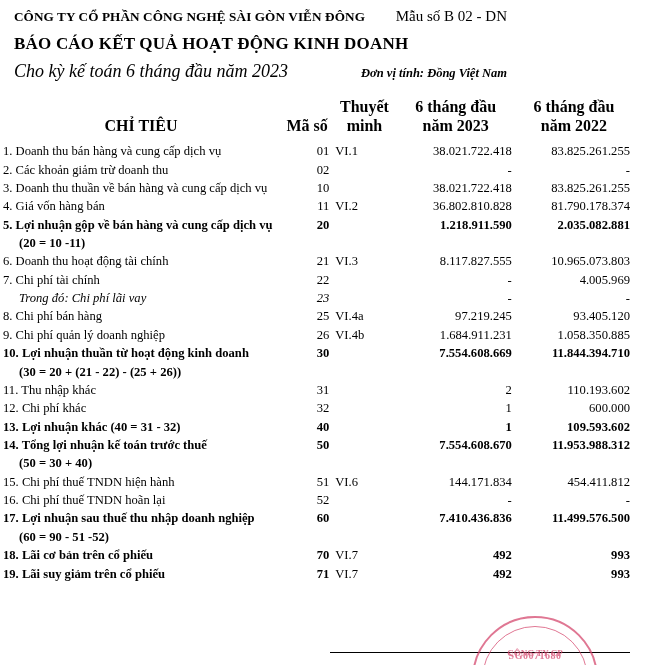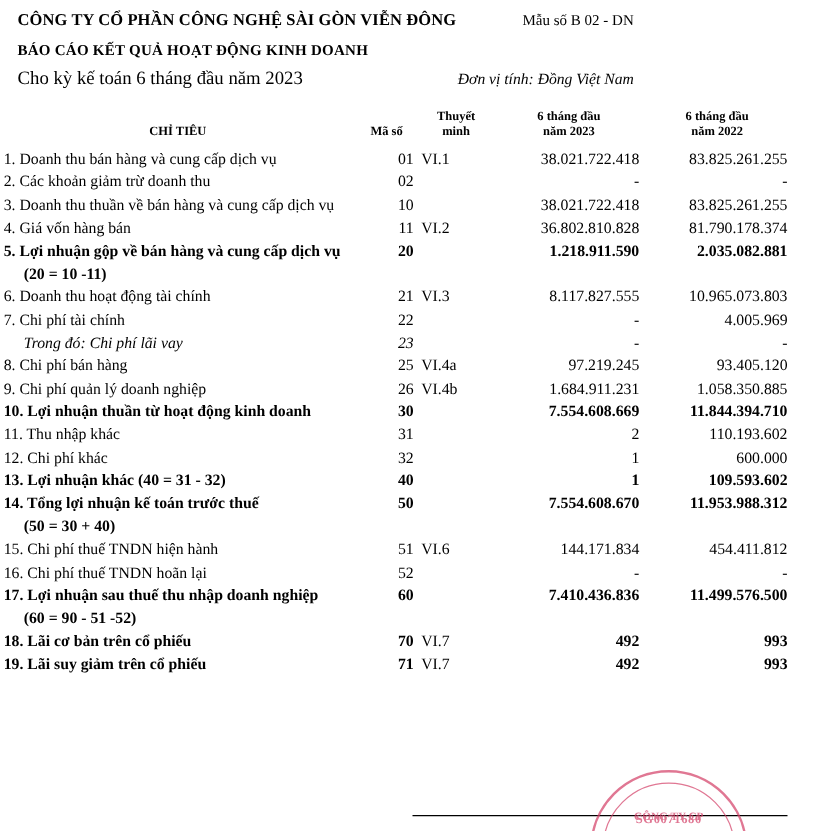--- a/index.html
+++ b/index.html
@@ -27,58 +27,59 @@
     align-items: baseline;
     justify-content: space-between;
     padding: 8px 14px 0 14px;
   }
   .company {
     font-size: 13.2px;
     font-weight: bold;
     letter-spacing: 0.1px;
   }
   .formcode {
-    font-size: 12px;
+    font-size: 15px;
     font-weight: normal;
     white-space: nowrap;
     padding-right: 4px;
   }
   .title {
-    font-size: 12px;
+    font-size: 17px;
     font-weight: bold;
     padding: 9px 14px 0 14px;
     letter-spacing: 0.2px;
   }
   .subrow {
     display: flex;
     align-items: baseline;
     justify-content: space-between;
     padding: 7px 14px 0 14px;
   }
   .period {
-    font-size: 15px;
+    font-size: 18px;
+    font-style: italic;
   }
   .currency {
     font-size: 12.5px;
     font-style: italic;
-    font-weight: normal;
+    font-weight: bold;
     padding-right: 4px;
   }
   table.fin {
     width: 633px;
     margin: 14px auto 0 auto;
     border-collapse: collapse;
     font-size: 12.6px;
   }
   table.fin th {
     font-weight: bold;
     text-align: center;
     vertical-align: bottom;
     padding: 2px 3px 7px 3px;
-    font-size: 10px;
+    font-size: 16px;
     line-height: 1.18;
   }
   table.fin td {
     padding: 1.5px 3px;
     vertical-align: baseline;
     line-height: 1.22;
   }
   .c-label { width: 300px; text-align: left; margin-left: 16px; }
   .c-code  { width: 48px;  text-align: right; }
   .c-note  { width: 60px;  text-align: left; }
@@ -252,20 +253,27 @@
           <td class="c-prev">1.058.350.885</td>
         </tr>
         <tr>
           <td class="c-label bold">10. Lợi nhuận thuần từ hoạt động kinh doanh</td>
           <td class="c-code bold">30</td>
           <td class="c-note"></td>
           <td class="c-cur bold">7.554.608.669</td>
           <td class="c-prev bold">11.844.394.710</td>
         </tr>
         <tr>
+          <td class="c-label bold indent-cont">(30 = 20 + (21 - 22) - (25 + 26))</td>
+          <td class="c-code bold"></td>
+          <td class="c-note"></td>
+          <td class="c-cur bold"></td>
+          <td class="c-prev bold"></td>
+        </tr>
+        <tr>
           <td class="c-label">11. Thu nhập khác</td>
           <td class="c-code">31</td>
           <td class="c-note"></td>
           <td class="c-cur">2</td>
           <td class="c-prev">110.193.602</td>
         </tr>
         <tr>
           <td class="c-label">12. Chi phí khác</td>
           <td class="c-code">32</td>
           <td class="c-note"></td>

